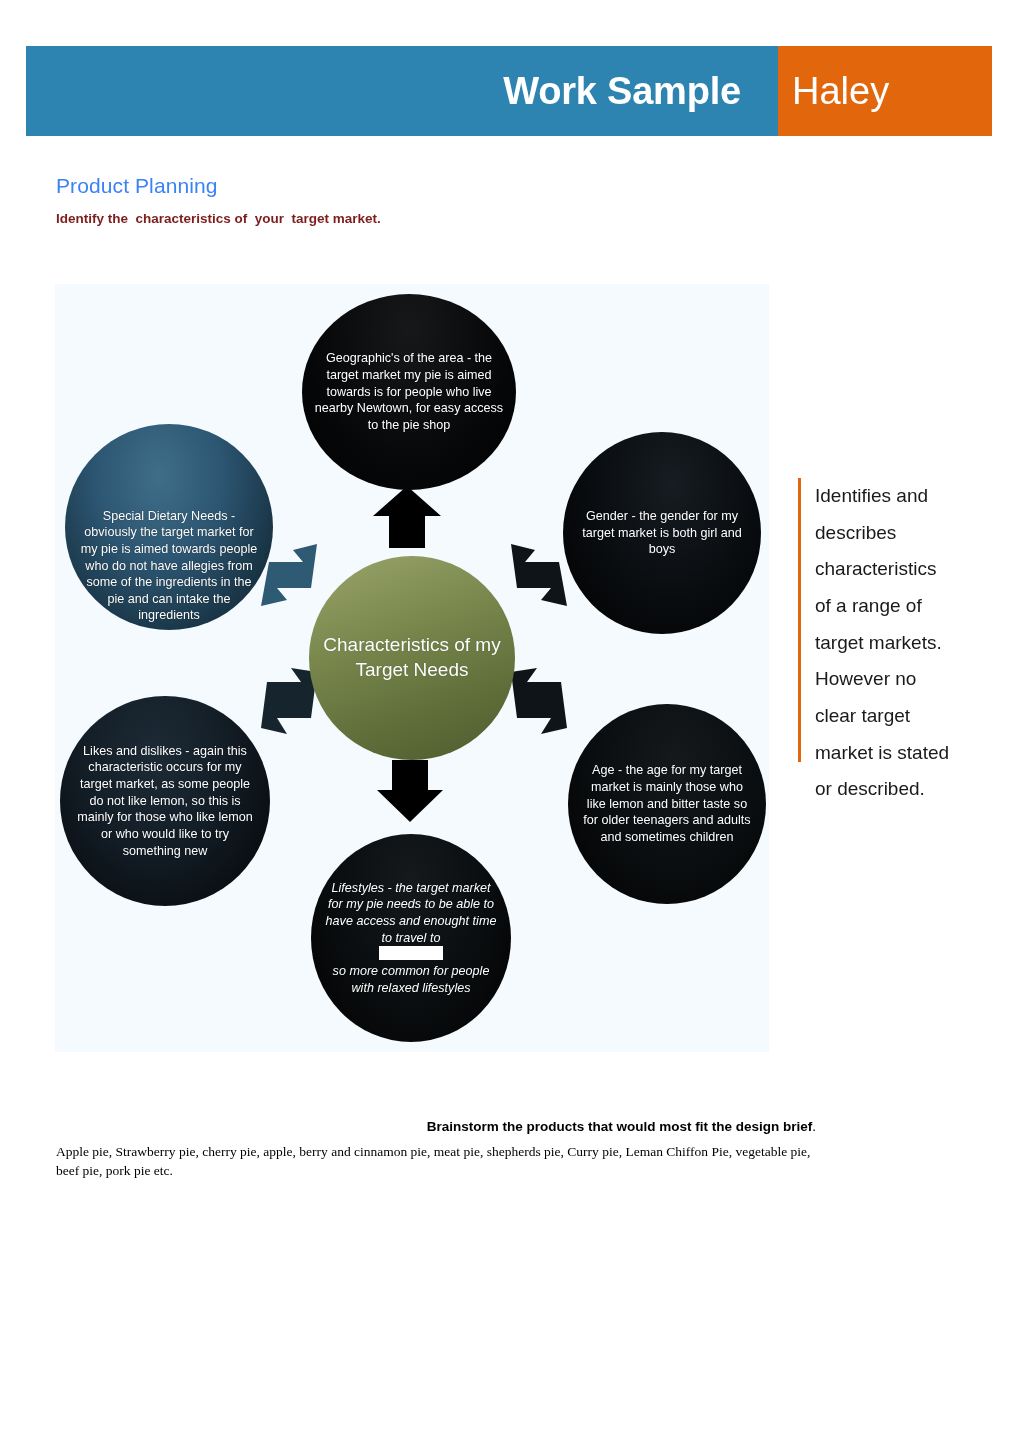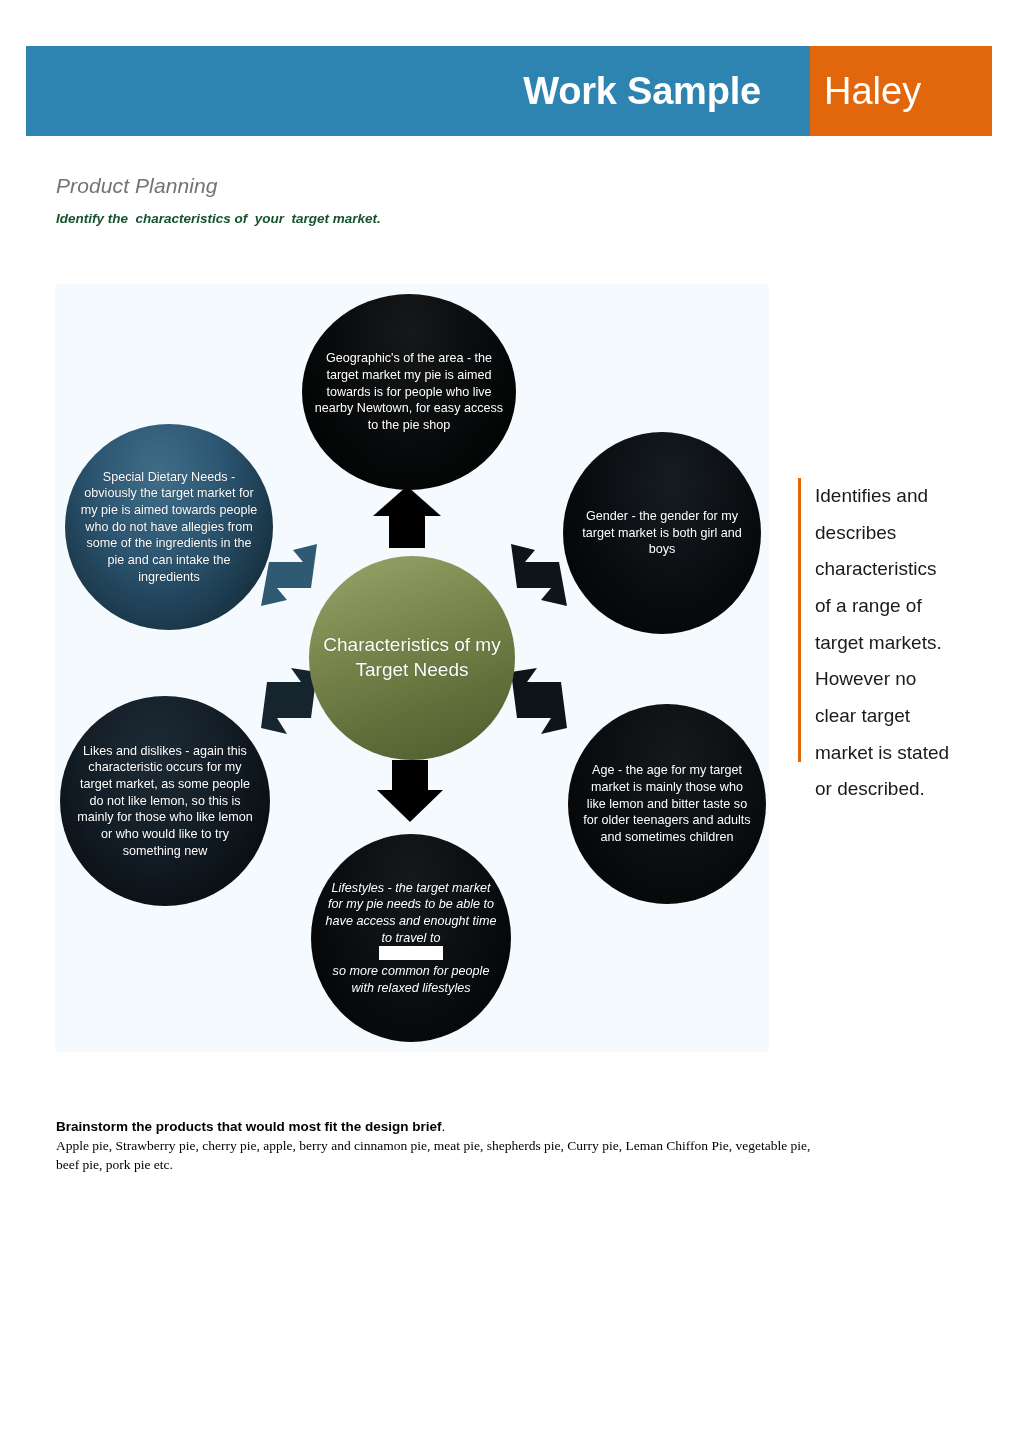--- a/index.html
+++ b/index.html
@@ -31,53 +31,50 @@
     padding-right: 37px;
   }
   #header-title {
     color: #ffffff;
     font-size: 38px;
     font-weight: bold;
     letter-spacing: -0.2px;
     white-space: nowrap;
   }
   #header-author-block {
-    width: 182px;
+    width: 214px;
     height: 100%;
     background: #e2670c;
     display: flex;
     align-items: center;
     padding-left: 14px;
-    margin-left: 12px;
   }
   #header-author {
     color: #ffffff;
     font-size: 38px;
     font-weight: normal;
     white-space: nowrap;
   }
 
   
   #section-title {
     position: absolute;
     left: 56px; top: 174px;
     font-size: 21px;
-    font-style: italic;
-    color: #737373;
+    color: #3b82f6;
     letter-spacing: 0.1px;
     text-align: right;
   }
   #section-subtitle {
     position: absolute;
     left: 56px; top: 211px;
     font-size: 13.5px;
     font-weight: bold;
-    color: #14532d;
+    color: #7f1d1d;
     white-space: pre;
-    font-style: italic;
   }
 
   
   #diagram-scan {
     position: absolute;
     left: 55px; top: 284px;
     width: 714px; height: 768px;
     background: #f4fafd;
   }
   #diagram-inner {
@@ -104,20 +101,21 @@
   #bubble-geographic {
     left: 247px; top: 10px;
     width: 214px; height: 196px;
     background: radial-gradient(ellipse at 50% 18%, #16181a 0%, #07090a 55%, #000000 100%);
   }
   
   #bubble-dietary {
     left: 10px; top: 140px;
     width: 208px; height: 206px;
     background: radial-gradient(ellipse at 45% 25%, #3f6e89 0%, #2c5571 40%, #16303f 80%, #0e2230 100%);
+    align-items: flex-end;
   }
   
   #bubble-gender {
     left: 508px; top: 148px;
     width: 198px; height: 202px;
     background: radial-gradient(ellipse at 55% 25%, #161c21 0%, #090c0f 55%, #000000 100%);
   }
   
   #bubble-likes {
     left: 5px; top: 412px;
@@ -173,21 +171,22 @@
   
   #brainstorm {
     position: absolute;
     left: 56px; top: 1119px;
     width: 760px;
   }
   #brainstorm-heading {
     font-size: 13.5px;
     font-weight: bold;
     color: #000000;
-    margin-bottom: 2px;
+    margin-bottom: 8px;
+    text-align: right;
   }
   #brainstorm-heading .period { font-weight: normal; }
   #brainstorm-body {
     font-size: 13.5px;
     line-height: 1.42;
     color: #000000;
     font-family: Liberation Serif, serif;
   }
 </style>
 </head>

